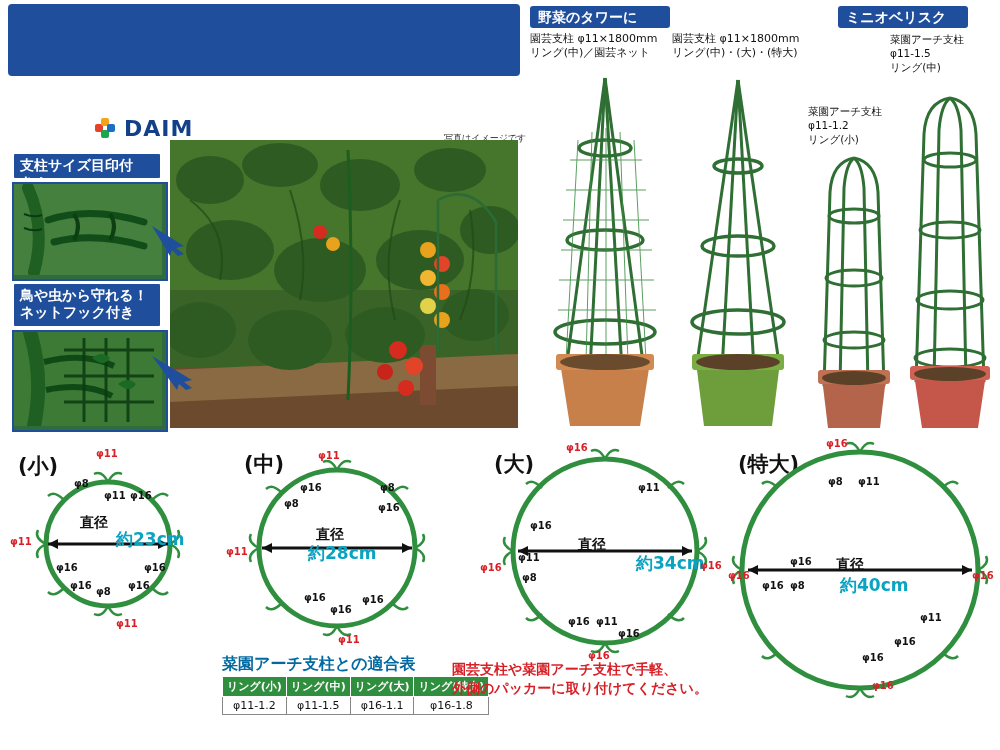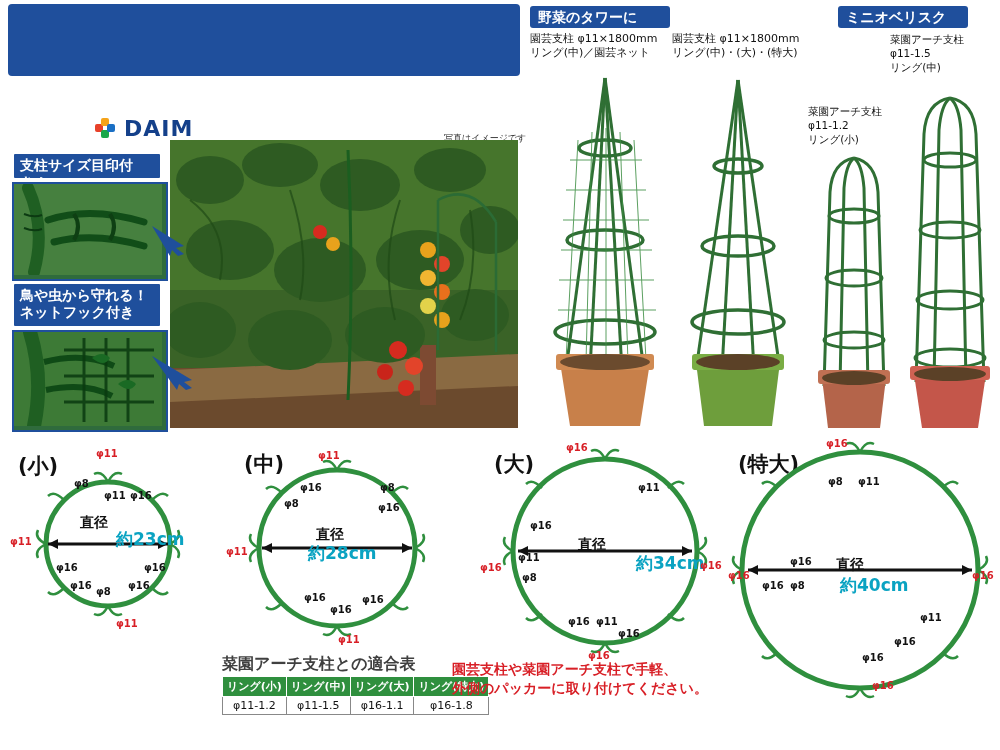--- a/index.html
+++ b/index.html
@@ -55,21 +55,21 @@
 
   
   .ring-title{font-weight:bold;font-size:21px;color:#111;}
   .dia-label{font-weight:bold;font-size:14px;color:#111;}
   .dia-value{font-weight:bold;font-size:17px;color:#0aa3c2;}
   .phi{font-size:10px;color:#d81f26;font-weight:bold;}
   .phi-dark{font-size:10px;color:#111;font-weight:bold;}
 
   
   .foot-note{font-size:11.5px;color:#111;line-height:15px;font-weight:bold;}
-  .table-title{font-weight:bold;font-size:16px;color:#404040;}
+  .table-title{font-weight:bold;font-size:16px;color:#0369a1;}
   table.fit{border-collapse:collapse;font-size:11px;}
   table.fit th{background:#2f8f3e;color:#fff;border:1px solid #fff;padding:2px 4px;font-weight:bold;}
   table.fit td{border:1px solid #888;padding:2px 4px;text-align:center;background:#fff;color:#111;}
   .warn{color:#d81f26;font-weight:bold;font-size:14px;line-height:19px;}
 </style>
 </head>
 <body>
 
 <div class="root">
 

